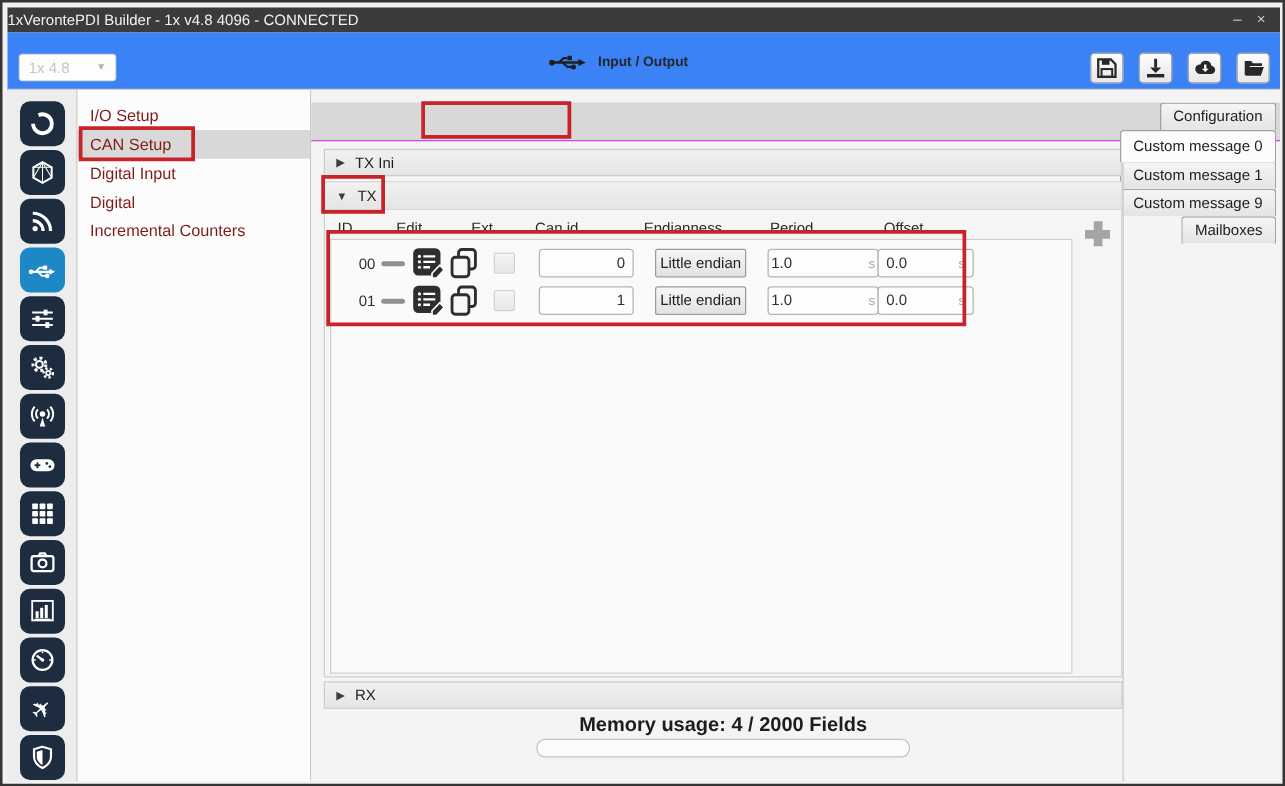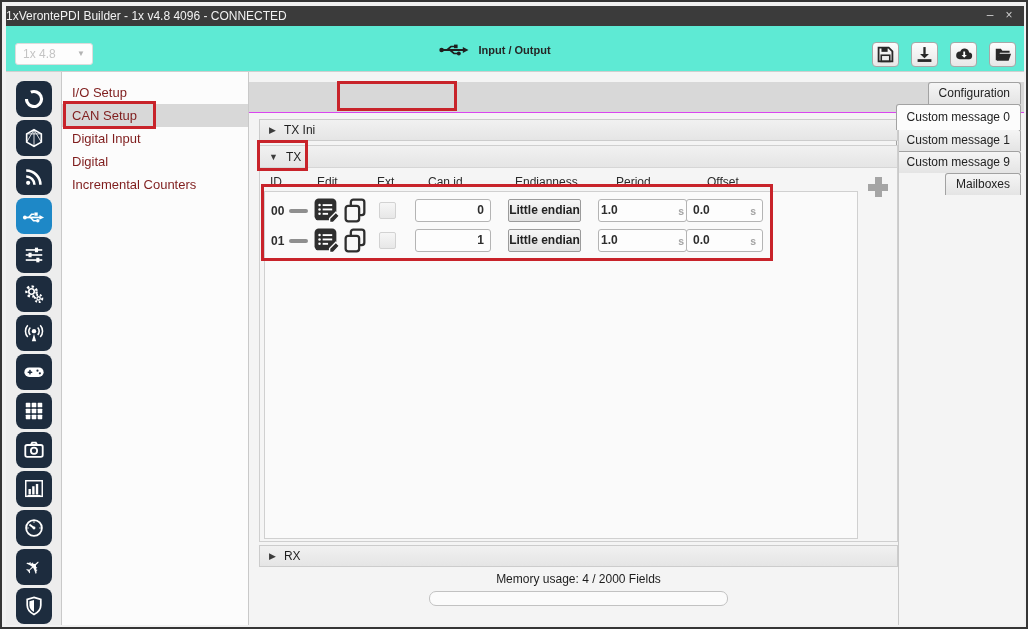--- a/index.html
+++ b/index.html
@@ -15,21 +15,21 @@
   }
   .titlebar .winctl {
     position: absolute; top: 0; width: 16px; height: 20px; text-align: center;
     color: #cfcfcf; font-size: 12px; line-height: 19px; cursor: default;
   }
   .win-min { right: 26px; }
   .win-close { right: 7px; }
   
   .toolbar {
     position: absolute; left: 4px; top: 24px; width: 1018px; height: 46px;
-    background: #5eead4; border-bottom: 1px solid #cfcfcf;
+    background: #3b82f6; border-bottom: 1px solid #cfcfcf;
   }
   .version-select {
     position: absolute; left: 9px; top: 17px; width: 78px; height: 22px;
     border: 1px solid #dcdcdc; border-radius: 3px; background: #fdfdfd;
     color: #c4c4c4; font-size: 12px; line-height: 20px; padding: 0 7px;
     display: flex; justify-content: space-between; align-items: center;
   }
   .version-caret { font-size: 8px; color: #b3b3b3; }
   .page-title-wrap {
     position: absolute; left: 0; right: 40px; top: 12px; height: 24px;
@@ -102,21 +102,21 @@
     font-size: 12px; color: #1f1f1f;
   }
   .col-head { position: absolute; top: 29px; font-size: 12px; color: #2a2a2a; }
   .ch-id { left: 10px; } .ch-edit { left: 57px; } .ch-copy { left: 82px; margin-top: 40px; }
   .ch-ext { left: 117px; } .ch-canid { left: 168px; } .ch-endian { left: 255px; }
   .ch-period { left: 356px; } .ch-offset { left: 447px; }
   .white-box {
     position: absolute; left: 4px; top: 45px; width: 594px; height: 348px;
     background: #fafafa; border: 1px solid #d0d0d0;
   }
-  .msg-row { position: absolute; left: 0; width: 100%; height: 28px; font-weight: bold; }
+  .msg-row { position: absolute; left: 16px; width: 100%; height: 28px; }
   .row-0 { top: 5px; } .row-1 { top: 35px; }
   .row-id { position: absolute; left: 6px; top: 7px; font-size: 12px; color: #2e2e2e; }
   .row-dash { position: absolute; left: 24px; top: 12px; width: 19px; height: 4px; background: #8f8f8f; border-radius: 2px; }
   .row-edit { position: absolute; left: 48px; top: 0; width: 27px; height: 27px; }
   .row-copy { position: absolute; left: 77px; top: 0; width: 27px; height: 27px; }
   .row-check {
     position: absolute; left: 114px; top: 5px; width: 17px; height: 17px;
     background: linear-gradient(#f6f6f6, #e7e7e7); border: 1px solid #d2d2d2; border-radius: 2px;
   }
   .field {
@@ -130,21 +130,21 @@
   }
   .f-period { left: 333px; width: 89px; display: flex; justify-content: space-between; padding: 0 2px; }
   .f-offset { left: 421px; width: 77px; display: flex; justify-content: space-between; padding: 0 6px; }
   .f-val { line-height: 21px; }
   .f-unit { line-height: 22px; font-size: 10.5px; color: #a3a3a3; }
   .add-btn { position: absolute; left: 608px; top: 31px; width: 20px; height: 20px; }
   .add-btn::before { content: ""; position: absolute; left: 0; top: 7px; width: 20px; height: 6.5px; background: #a5a5a5; }
   .add-btn::after { content: ""; position: absolute; left: 7px; top: 0; width: 6.5px; height: 20px; background: #a5a5a5; }
   .memory-line {
     position: absolute; left: 10px; top: 500px; width: 639px;
-    text-align: center; font-size: 12px; font-weight: normal; color: #1d1d1d;
+    text-align: center; font-size: 16px; font-weight: bold; color: #1d1d1d;
   }
   .progress {
     position: absolute; left: 180px; top: 519px; width: 299px; height: 15px;
     border: 1px solid #c2c2c2; border-radius: 7px; background: #fbfbfb; overflow: hidden;
   }
   .progress-fill { width: 0%; height: 100%; background: #1e88c7; }
   .v-divider { position: absolute; left: 649px; top: 37px; width: 1px; height: 516px; background: #c9c9c9; }
   
   .anno { position: absolute; border: 3px solid #c8232a; pointer-events: none; z-index: 10; }
   .anno-menu { left: 61px; top: 99px; width: 93px; height: 28px; }

